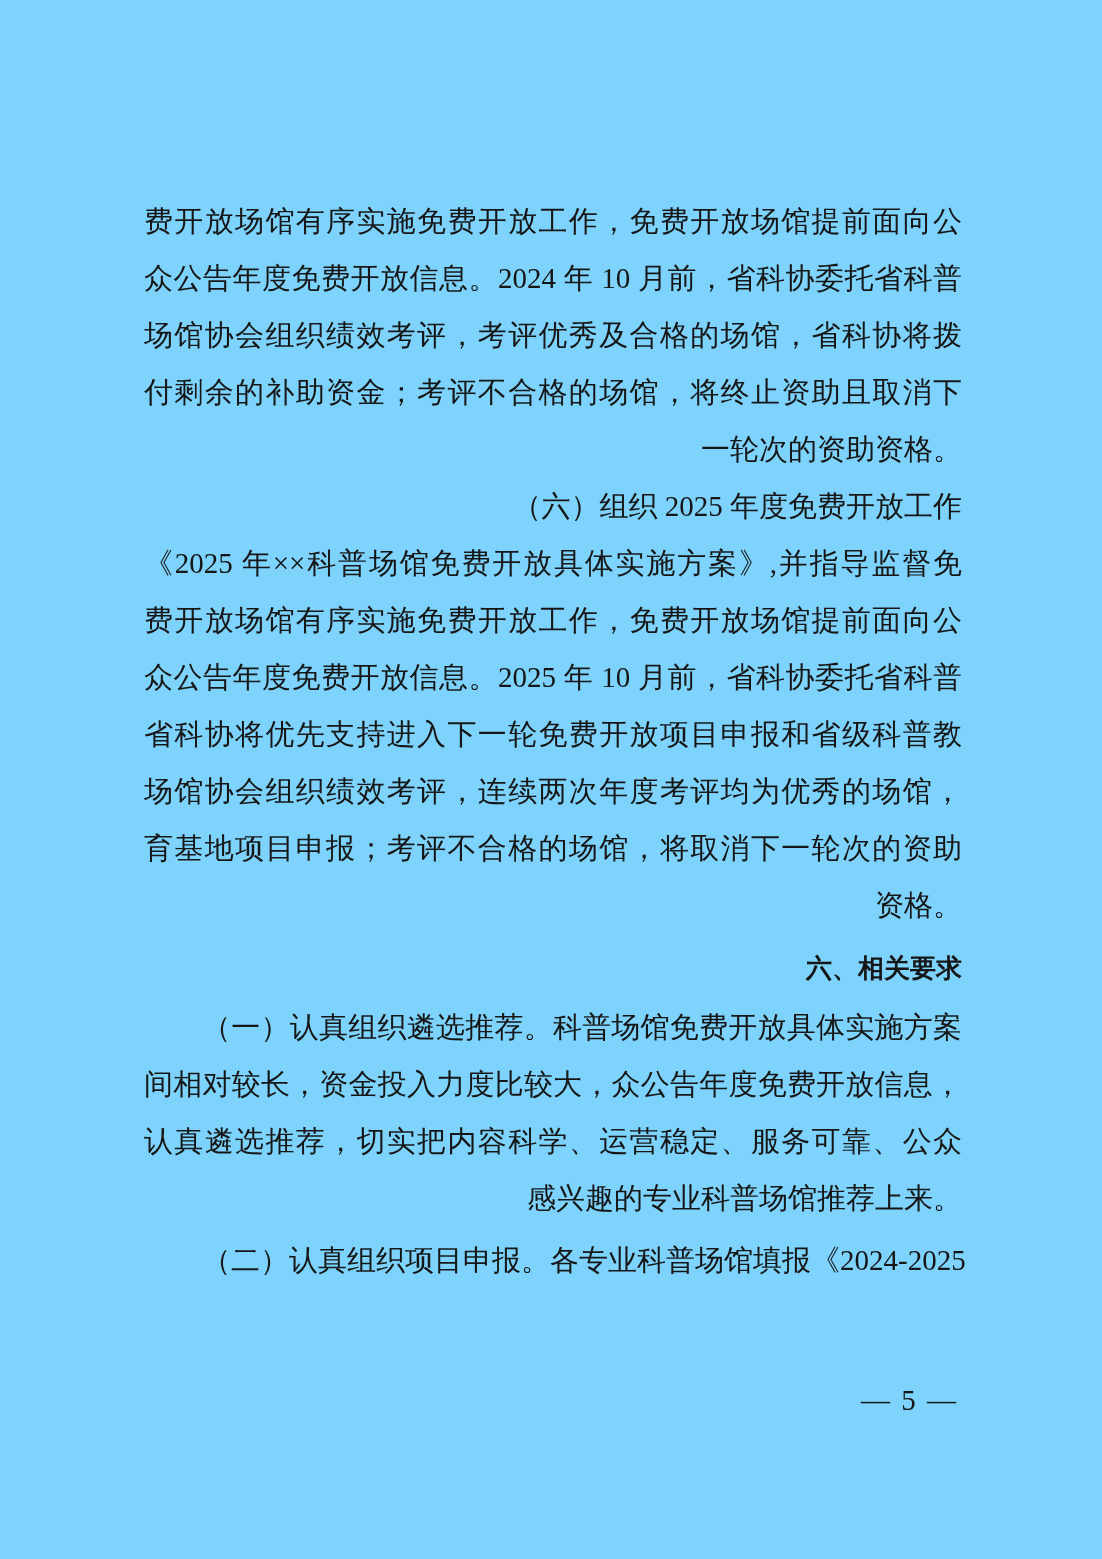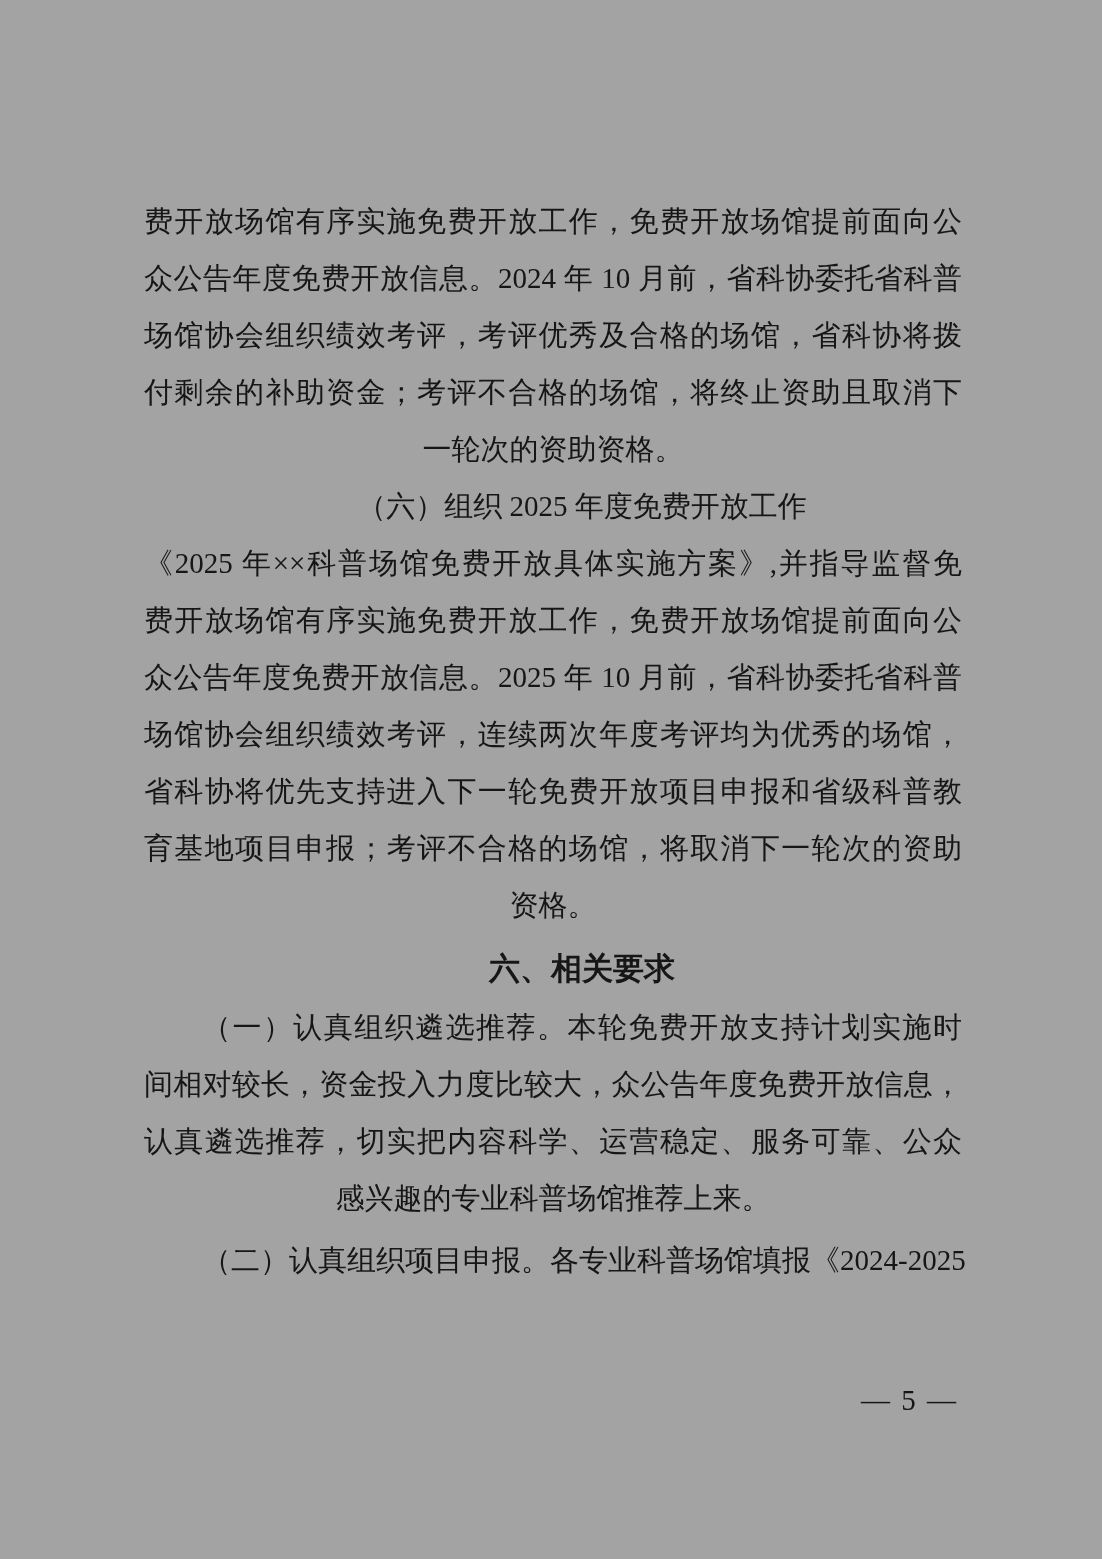--- a/index.html
+++ b/index.html
@@ -1,52 +1,52 @@
 <!DOCTYPE html>
 <html><head>
 <meta charset="utf-8">
 <style>
   * { margin: 0; padding: 0; box-sizing: border-box; }
   html, body { background: #e8e8e8; }
   .page {
     position: relative;
     width: 1102px;
     height: 1559px;
-    background: #a3a3a3;
+    background: #7dd3fc;
     overflow: hidden;
     font-family: "Liberation Serif", "DejaVu Serif", serif;
     color: #161616;
   }
   .body-text {
     position: absolute;
     left: 144px;
     top: 193px;
     width: 818px;
     font-size: 29px;
   }
   .line {
     height: 57px;
     line-height: 57px;
     overflow: visible;
     white-space: nowrap;
-    text-align: center;
+    text-align: right;
   }
   .just {
     white-space: normal;
     text-align: justify;
     text-align-last: justify;
     text-justify: inter-character;
   }
   .indent { text-indent: 58px; }
   .kai-bold { font-weight: normal; }
   .sub-heading { font-weight: normal; }
   .hei-heading {
     font-family: "Liberation Sans", "DejaVu Sans", sans-serif;
     font-weight: bold;
-    font-size: 31px;
+    font-size: 26px;
     margin-top: 6px;
     margin-bottom: 2px;
   }
   .para-gap { margin-top: 5px; }
   .page-number {
     position: absolute;
     top: 1384px;
     right: 144px;
     font-size: 29px;
     line-height: 32px;
@@ -65,28 +65,28 @@
     <div class="line just">众公告年度免费开放信息。2024 年 10 月前，省科协委托省科普</div>
     <div class="line just">场馆协会组织绩效考评，考评优秀及合格的场馆，省科协将拨</div>
     <div class="line just">付剩余的补助资金；考评不合格的场馆，将终止资助且取消下</div>
     <div class="line">一轮次的资助资格。</div>
 
     <div class="line indent sub-heading">（六）组织 2025 年度免费开放工作</div>
 
     <div class="line just">《2025 年××科普场馆免费开放具体实施方案》,并指导监督免</div>
     <div class="line just">费开放场馆有序实施免费开放工作，免费开放场馆提前面向公</div>
     <div class="line just">众公告年度免费开放信息。2025 年 10 月前，省科协委托省科普</div>
+    <div class="line just">省科协将优先支持进入下一轮免费开放项目申报和省级科普教</div>
     <div class="line just">场馆协会组织绩效考评，连续两次年度考评均为优秀的场馆，</div>
-    <div class="line just">省科协将优先支持进入下一轮免费开放项目申报和省级科普教</div>
     <div class="line just">育基地项目申报；考评不合格的场馆，将取消下一轮次的资助</div>
     <div class="line">资格。</div>
 
     <div class="line indent hei-heading">六、相关要求</div>
 
-    <div class="line just indent"><span class="kai-bold">（一）认真组织遴选推荐。</span><span>本轮免费开放支持计划实施时</span></div>
+    <div class="line just indent"><span class="kai-bold">（一）认真组织遴选推荐。</span><span>科普场馆免费开放具体实施方案</span></div>
     <div class="line just">间相对较长，资金投入力度比较大，众公告年度免费开放信息，</div>
     <div class="line just">认真遴选推荐，切实把内容科学、运营稳定、服务可靠、公众</div>
     <div class="line">感兴趣的专业科普场馆推荐上来。</div>
 
     <div class="line indent para-gap"><span class="kai-bold">（二）认真组织项目申报。</span><span>各专业科普场馆填报《2024-2025</span></div>
 
   </div>
 
   <div class="page-number">— 5 —</div>
 </div>

